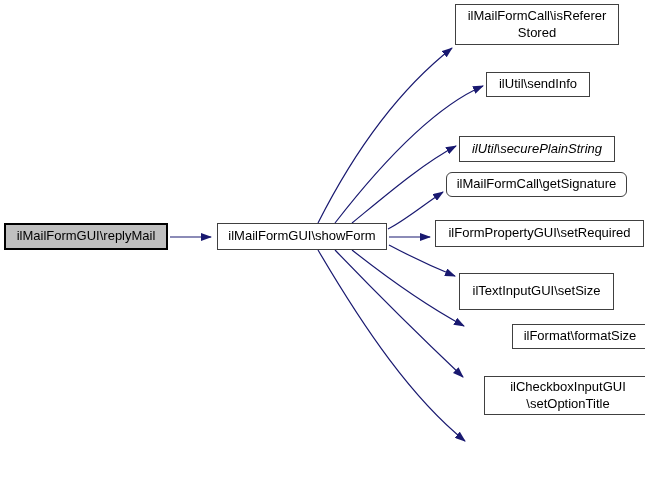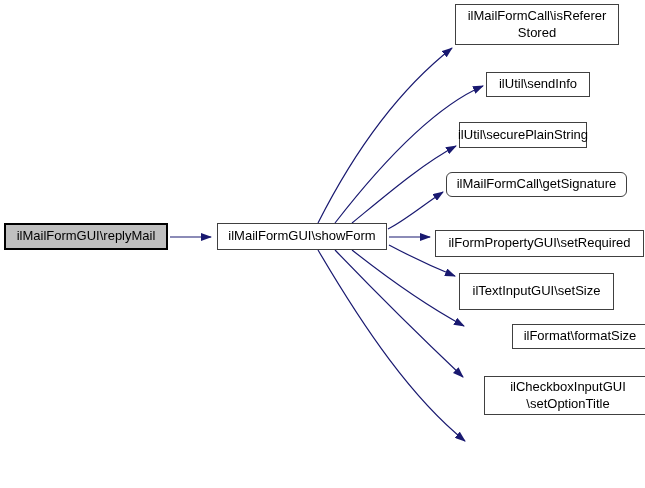--- a/index.html
+++ b/index.html
@@ -41,23 +41,23 @@
   .node.current {
     background: #bfbfbf;
     border: 2px solid #000000;
     cursor: default;
   }
   
   #n-reply-mail         { left: 4px;   top: 223px; width: 164px; height: 27px; }
   #n-show-form          { left: 217px; top: 223px; width: 170px; height: 27px; }
   #n-is-referer-stored  { left: 455px; top: 4px;   width: 164px; height: 41px; }
   #n-send-info          { left: 486px; top: 72px;  width: 104px; height: 25px; }
-  #n-secure-plain-string{ left: 459px; top: 122px; width: 128px; height: 26px; }
+  #n-secure-plain-string{ left: 459px; top: 136px; width: 156px; height: 26px; font-style: italic; }
   #n-get-signature      { left: 446px; top: 172px; width: 181px; height: 25px; border-radius: 6px; }
-  #n-set-required       { left: 435px; top: 230px; width: 209px; height: 27px; }
+  #n-set-required       { left: 435px; top: 220px; width: 209px; height: 27px; }
   #n-set-size           { left: 459px; top: 273px; width: 155px; height: 37px; text-align: right; }
   #n-format-size        { left: 468px; top: 324px; width: 136px; height: 25px; margin-left: 44px; }
   #n-set-option-title   { left: 484px; top: 376px; width: 168px; height: 39px; }
   #n-set-value          { left: 469px; top: 441px; width: 135px; height: 39px; }
 </style>
 </head>
 <body>
 
 <div class="canvas">
 

